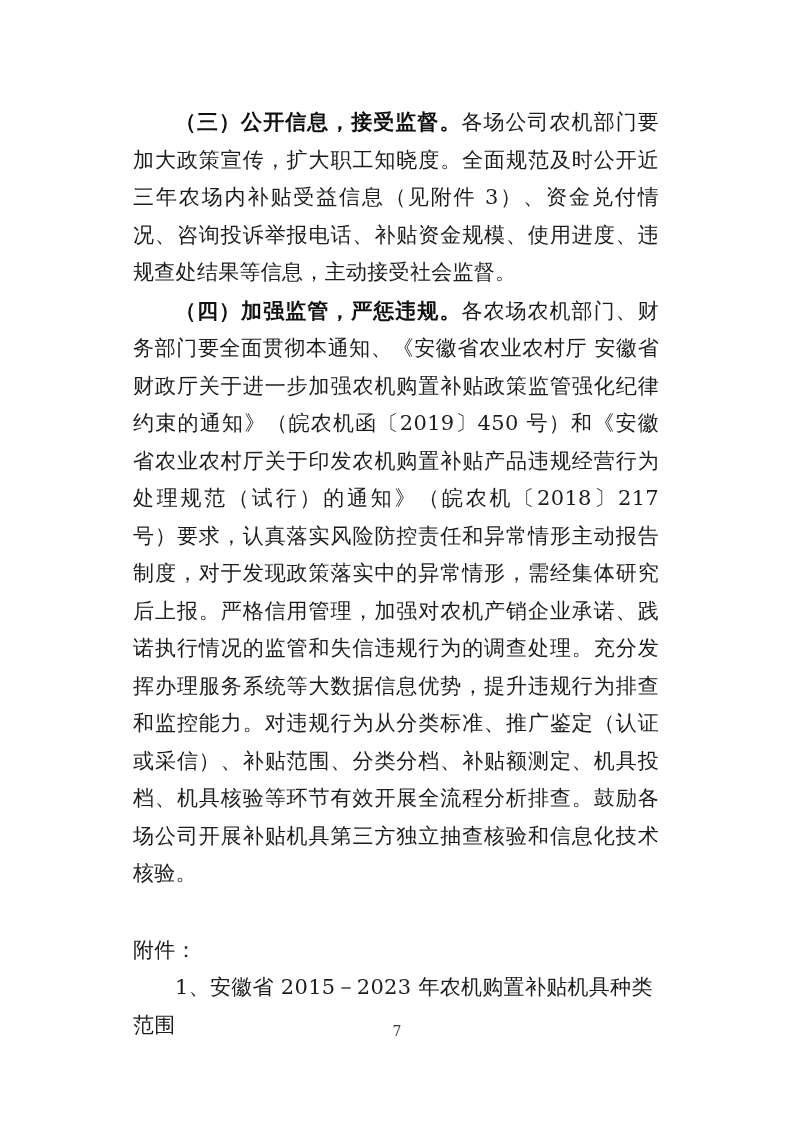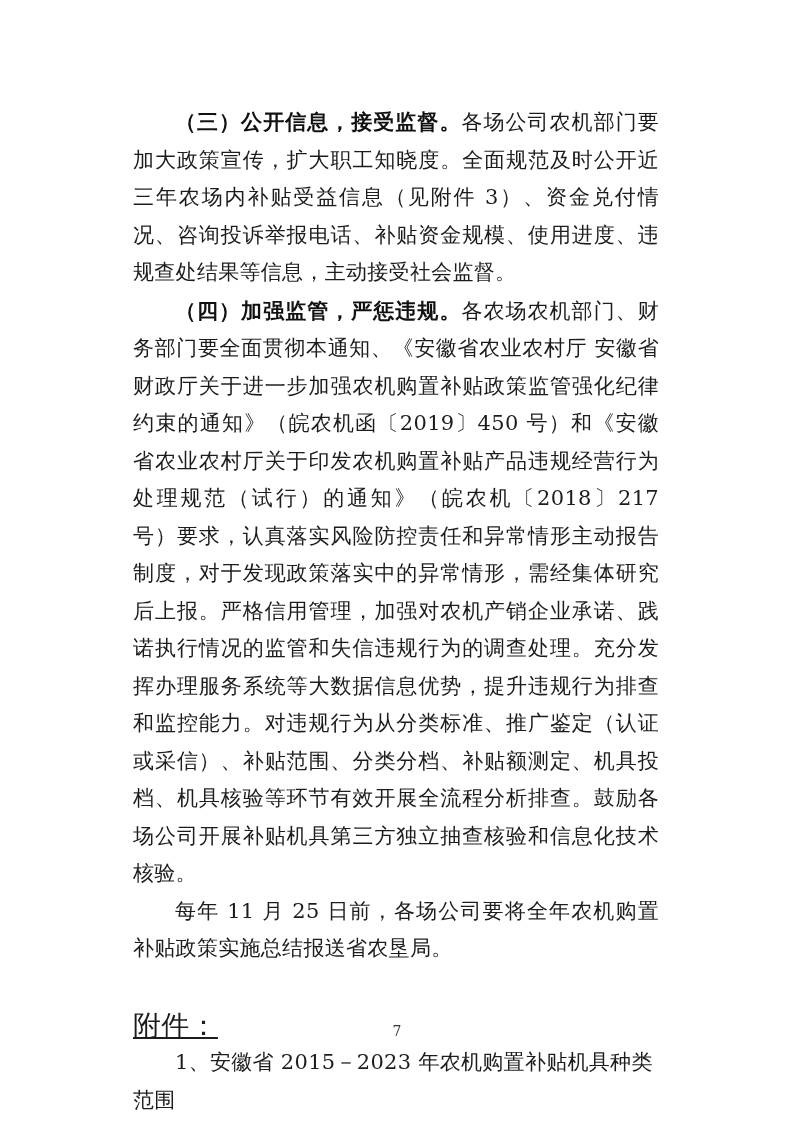--- a/index.html
+++ b/index.html
@@ -31,25 +31,24 @@
     text-indent: 2em;
     letter-spacing: 0.3px;
     word-break: break-all;
   }
   .para .heading {
     font-weight: 700;
     color: #111111;
   }
   .attach-label {
     margin-top: 39px;
-    font-size: 28px;
+    font-size: 21px;
     line-height: 37.5px;
     text-indent: 0;
     letter-spacing: 0.3px;
-    text-decoration: underline;
   }
   .attach-item {
     margin: 0;
     font-size: 21px;
     line-height: 37.5px;
     text-indent: 2em;
     letter-spacing: 0.3px;
   }
   .page-number {
     position: absolute;
@@ -65,21 +64,20 @@
 </head>
 <body>
 
 <div class="page">
   <div class="content">
 
     <p class="para"><b class="heading">（三）公开信息，接受监督。</b><span>各场公司农机部门要加大政策宣传，扩大职工知晓度。全面规范及时公开近三年农场内补贴受益信息（见附件 3）、资金兑付情况、咨询投诉举报电话、补贴资金规模、使用进度、违规查处结果等信息，主动接受社会监督。</span></p>
 
     <p class="para"><b class="heading">（四）加强监管，严惩违规。</b><span>各农场农机部门、财务部门要全面贯彻本通知、《安徽省农业农村厅 安徽省财政厅关于进一步加强农机购置补贴政策监管强化纪律约束的通知》（皖农机函〔2019〕450 号）和《安徽省农业农村厅关于印发农机购置补贴产品违规经营行为处理规范（试行）的通知》（皖农机〔2018〕217 号）要求，认真落实风险防控责任和异常情形主动报告制度，对于发现政策落实中的异常情形，需经集体研究后上报。严格信用管理，加强对农机产销企业承诺、践诺执行情况的监管和失信违规行为的调查处理。充分发挥办理服务系统等大数据信息优势，提升违规行为排查和监控能力。对违规行为从分类标准、推广鉴定（认证或采信）、补贴范围、分类分档、补贴额测定、机具投档、机具核验等环节有效开展全流程分析排查。鼓励各场公司开展补贴机具第三方独立抽查核验和信息化技术核验。</span></p>
 
-    <p class="para"><span>每年 11 月 25 日前，各场公司要将全年农机购置补贴政策实施总结报送省农垦局。</span></p>
 
     <div class="attach-label">附件：</div>
 
     <p class="attach-item">1、安徽省 2015－2023 年农机购置补贴机具种类范围</p>
 
   </div>
 
   <div class="page-number">7</div>
 </div>
 

